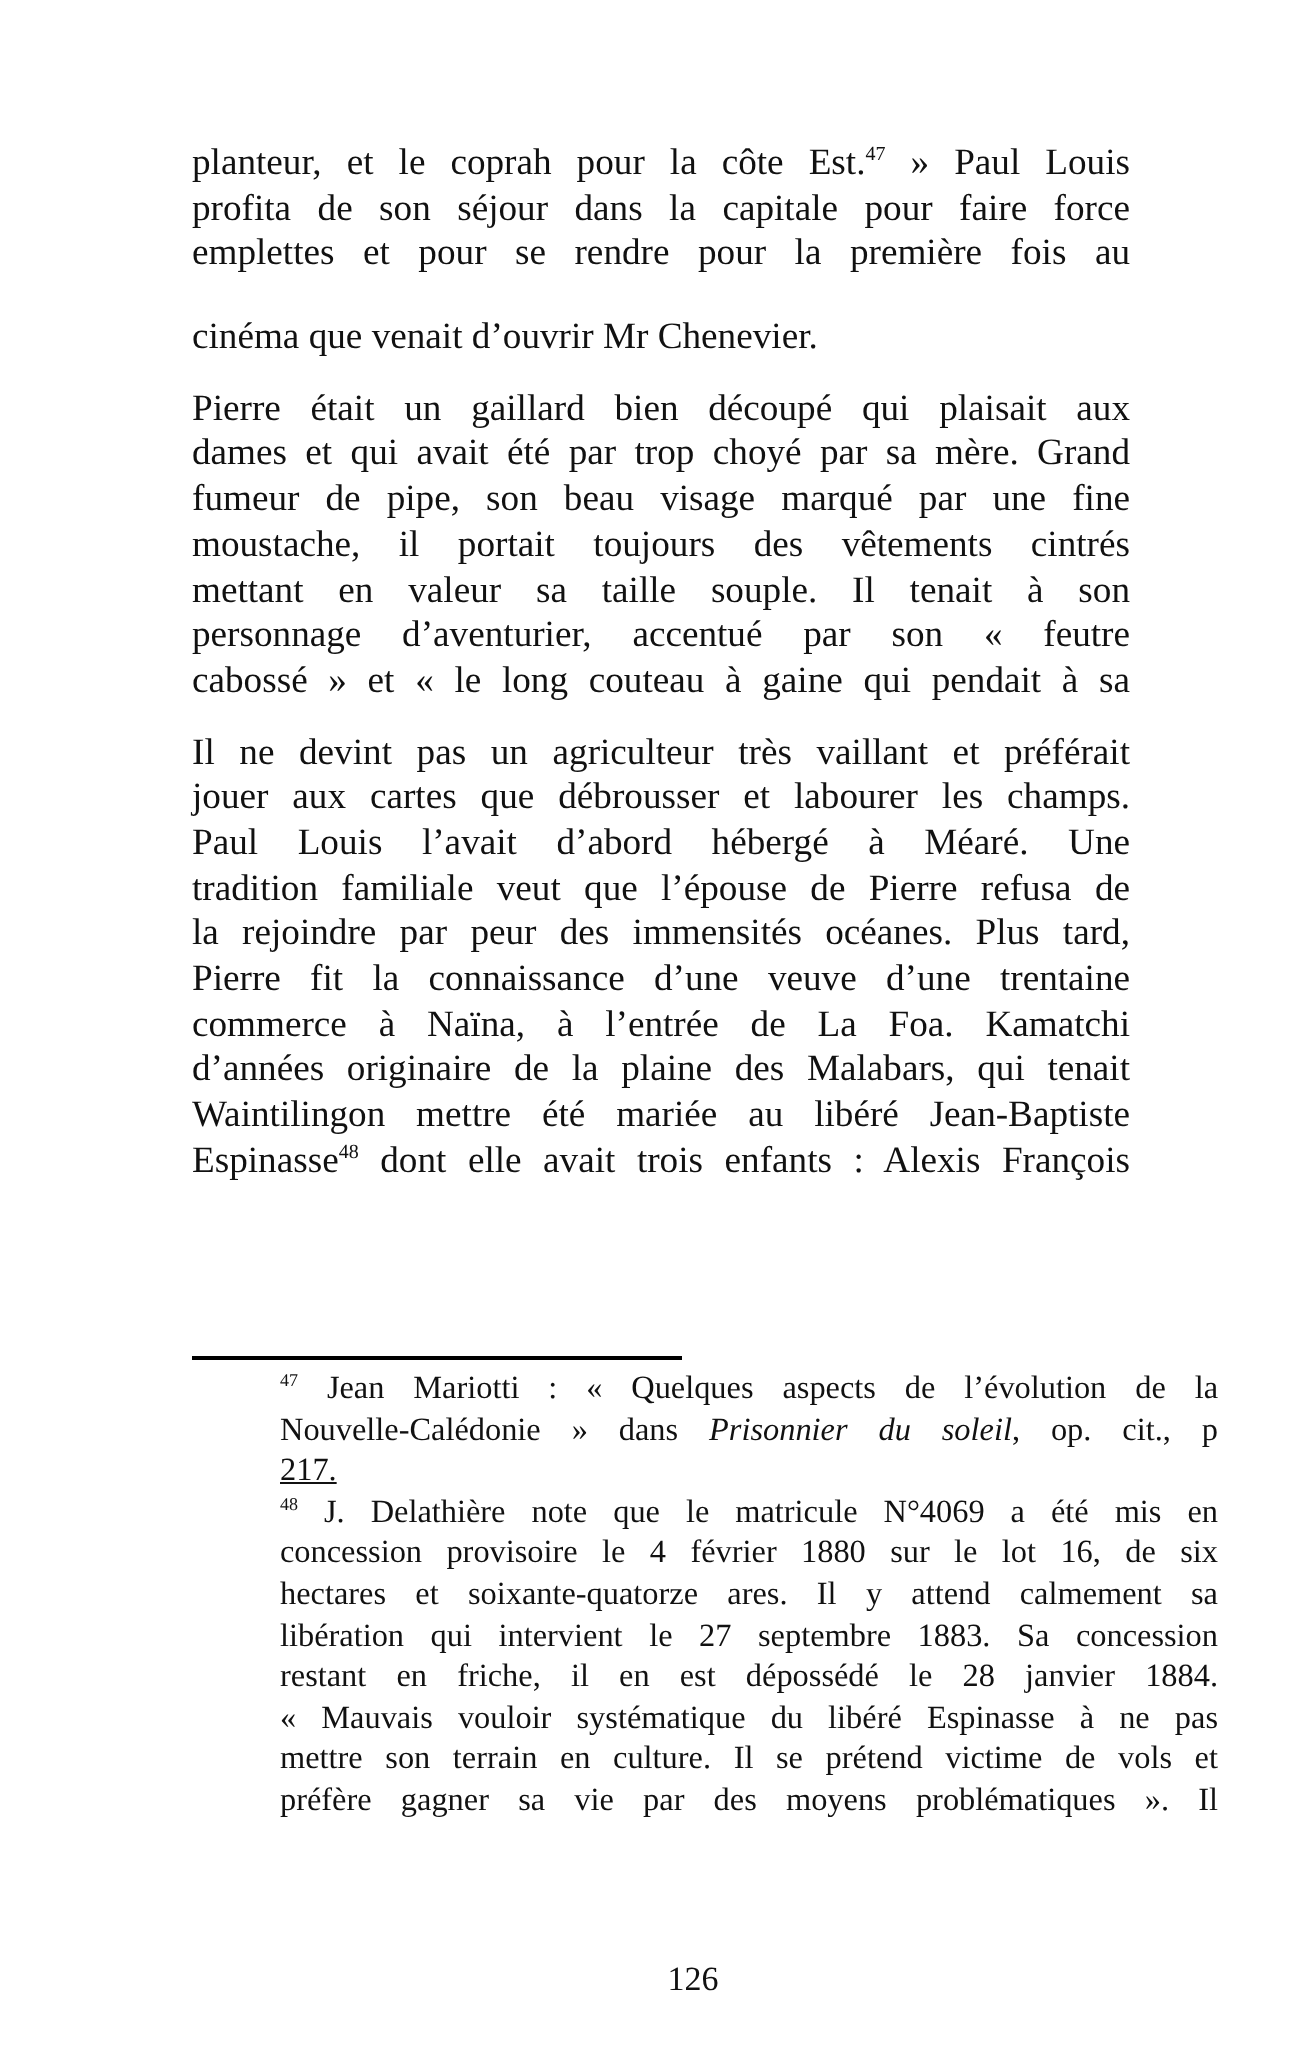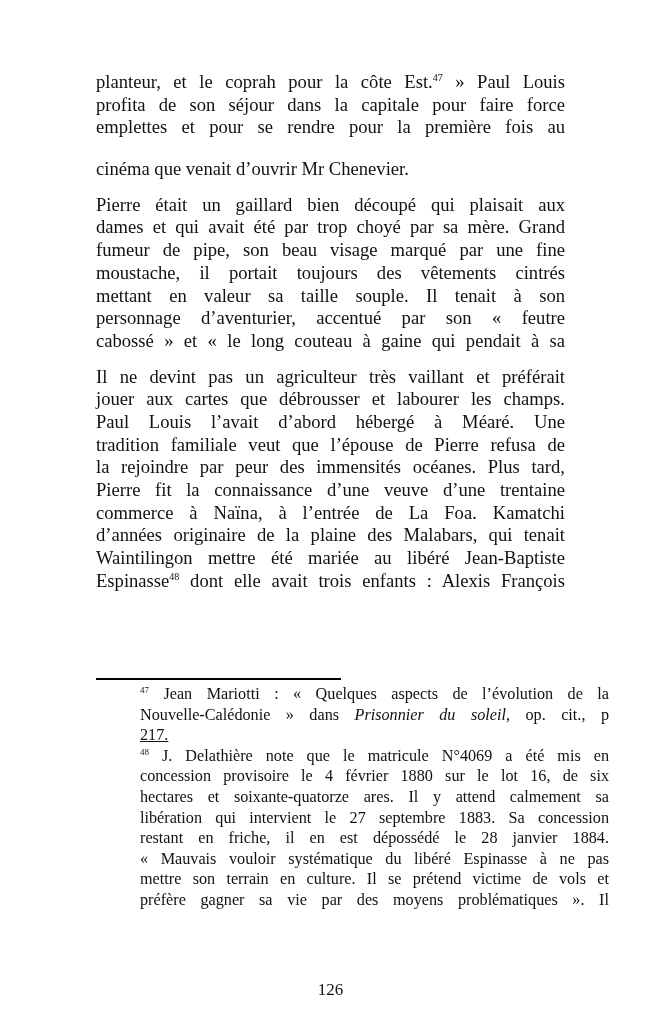--- a/index.html
+++ b/index.html
@@ -10,21 +10,21 @@
   .para { margin: 0 0 13px 0; }
   .line { display: block; text-align: justify; text-align-last: justify; white-space: nowrap; height: 22.7px; }
   .line.last { text-align-last: left; margin-top: 19px; }
   sup { font-size: 10px; line-height: 0; vertical-align: 7px; }
   .fn-rule { position: absolute; left: 0; top: 678px; width: 245px; height: 2px; background: #000000; }
   .footnotes { position: absolute; left: 0; top: 684px; width: 469px; font-size: 16.2px; line-height: 20.6px; margin-left: 44px; }
   .fline { display: block; text-align: justify; text-align-last: justify; white-space: nowrap; height: 20.6px; }
   .fline.last { text-align-last: left; text-decoration: underline; }
   .footnotes sup { font-size: 9px; vertical-align: 6px; }
   em { font-style: italic; font-family: Liberation Serif, serif; }
-  .page-number { position: absolute; left: 0; top: 980px; width: 469px; text-align: center; font-size: 17px; }
+  .page-number { position: absolute; left: 16px; top: 980px; width: 469px; text-align: center; font-size: 17px; }
 </style>
 </head>
 <body>
 
 <div class="page">
   <div class="main-text">
 
     <p class="para">
       <span class="line"><span>planteur, et le coprah pour la côte Est.</span><sup>47</sup><span> » Paul Louis</span></span>
       <span class="line">profita de son séjour dans la capitale pour faire force</span>

